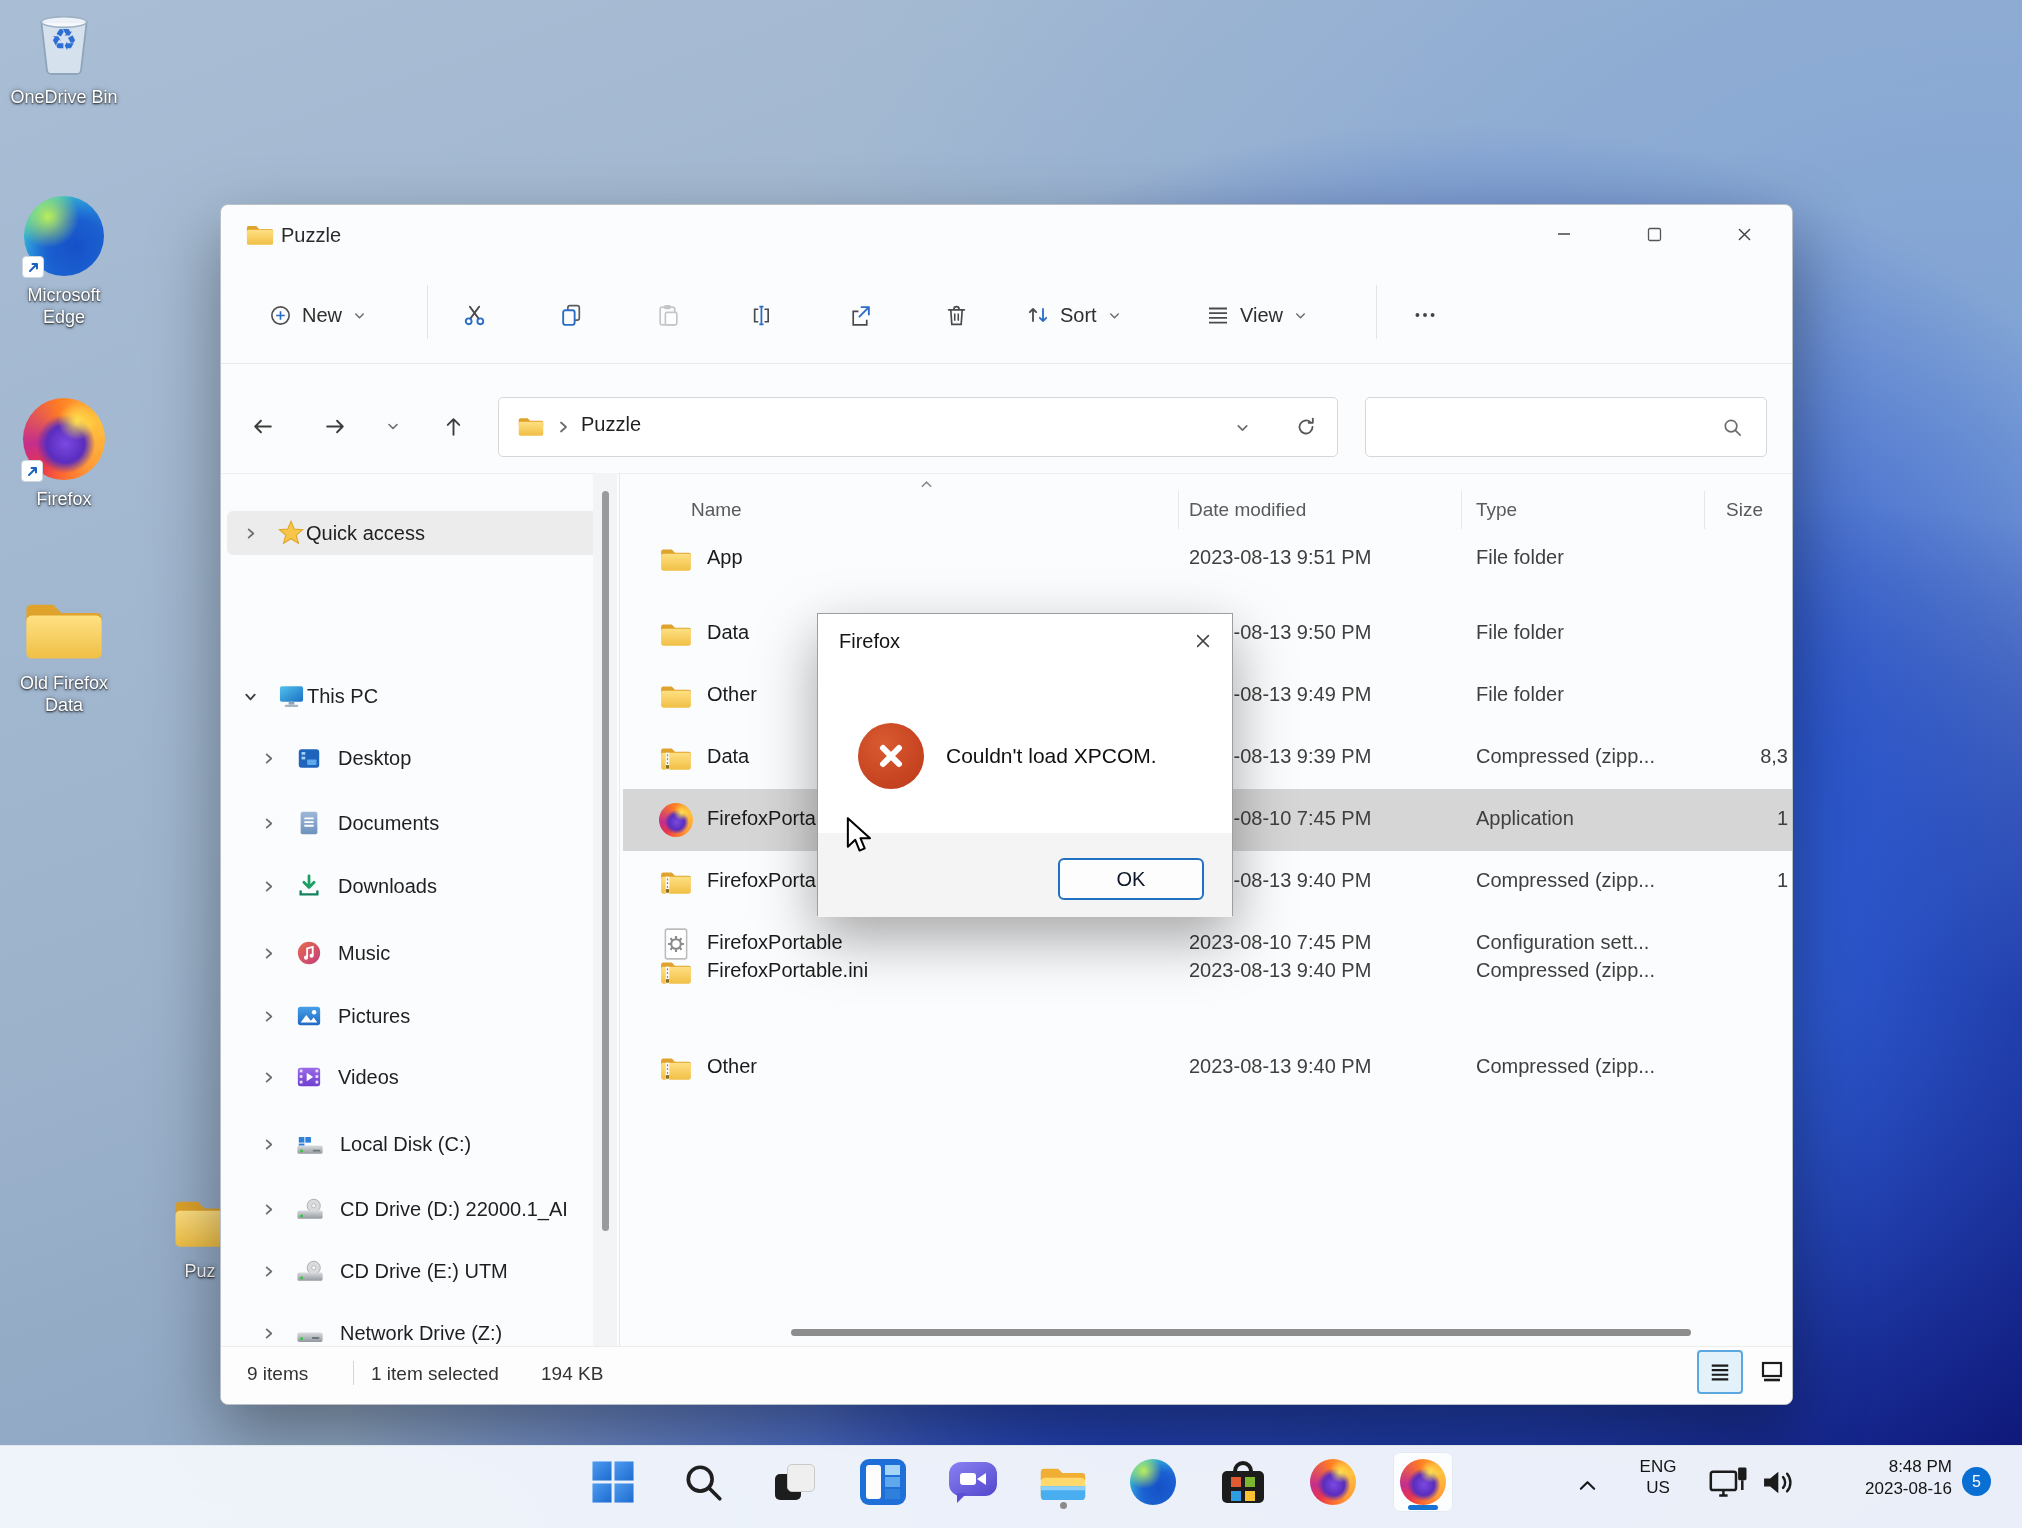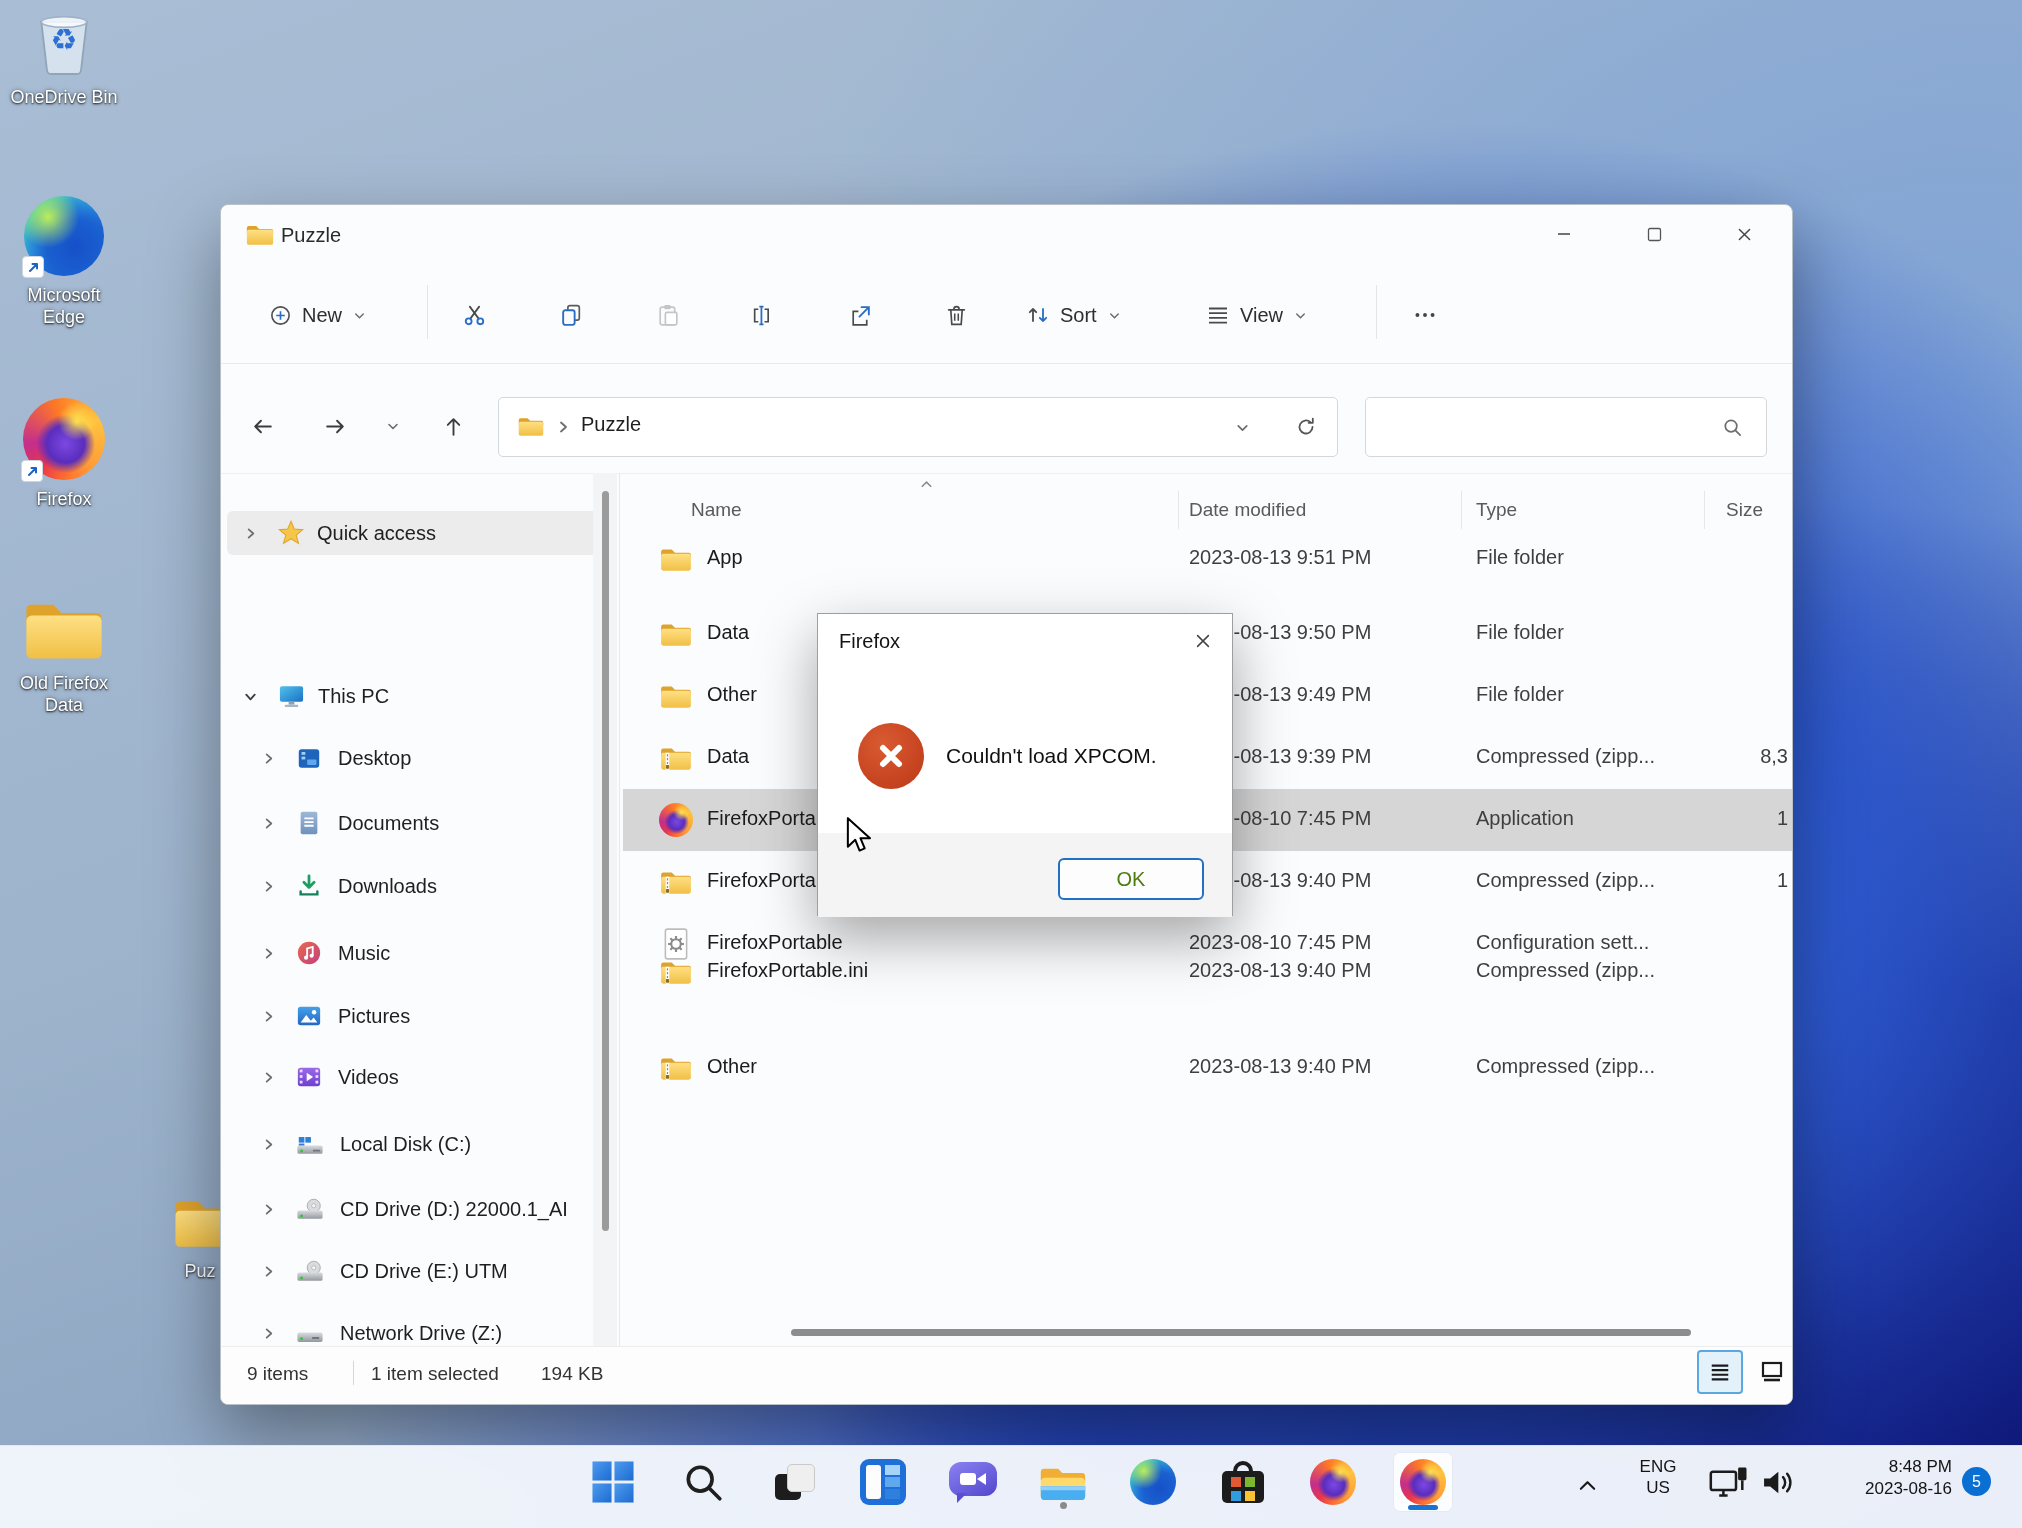--- a/index.html
+++ b/index.html
@@ -47,21 +47,21 @@
   #navbar-line{position:absolute;left:0;top:268px;width:1571px;height:1px;background:#edeff1;}
   .navb{position:absolute;top:197px;width:48px;height:48px;display:flex;align-items:center;justify-content:center;border-radius:5px;}
   .box{position:absolute;top:192px;height:60px;background:#fff;border:1px solid #d5d8da;border-radius:5px;box-sizing:border-box;}
 
   
   .side-item{position:absolute;left:6px;width:380px;height:44px;display:flex;align-items:center;
     font-size:20px;color:#1f1f1f;border-radius:6px;overflow:hidden;white-space:nowrap;}
   .side-item.selq{background:#ececec;}
   .side-item .chev{flex:0 0 auto;}
   .side-item .sic{flex:0 0 auto;}
-  .sp0 .chev{margin-left:16px;} .sp0 .sic{margin-left:20px;} .sp0 span{margin-left:13px;}
+  .sp0 .chev{margin-left:16px;} .sp0 .sic{margin-left:20px;} .sp0 span{margin-left:2px;}
   .sp1 .chev{margin-left:34px;} .sp1 .sic{margin-left:20px;} .sp1 span{margin-left:16px;}
   #side-scroll{position:absolute;left:372px;top:268px;width:24px;height:873px;background:#f3f4f5;}
   #side-thumb{position:absolute;left:381px;top:286px;width:7px;height:740px;background:#9b9b9b;border-radius:4px;}
   #side-sep{position:absolute;left:398px;top:268px;width:1px;height:873px;background:#e8e8e8;}
 
   
   .hcol{position:absolute;top:294px;font-size:19px;color:#5a5a5a;}
   .hsep{position:absolute;top:286px;width:1px;height:38px;background:#e7e7e7;}
   .frow{position:absolute;left:402px;width:1169px;height:62px;}
   .frow.sel{background:#d6d6d6;}
@@ -84,21 +84,21 @@
     background:#fff;border:1px solid #9e9e9e;box-shadow:0 22px 55px rgba(0,0,0,.35);box-sizing:border-box;}
   #dlg-title{position:absolute;left:21px;top:16px;font-size:20px;color:#141414;}
   #dlg-close{position:absolute;right:10px;top:10px;width:38px;height:34px;display:flex;align-items:center;justify-content:center;}
   #dlg-foot{position:absolute;left:0;top:219px;width:100%;height:84px;background:#f4f4f4;}
   #dlg-err{position:absolute;left:40px;top:109px;width:66px;height:66px;border-radius:50%;
     background:radial-gradient(circle at 38% 32%, #d95b31 0%, #c84522 60%, #b93a18 100%);
     display:flex;align-items:center;justify-content:center;}
   #dlg-msg{position:absolute;left:128px;top:130px;font-size:21px;color:#101010;}
   #dlg-ok{position:absolute;left:240px;top:244px;width:146px;height:42px;background:#fdfdfd;
     border:2px solid #2270c2;border-radius:6px;display:flex;align-items:center;justify-content:center;
-    font-size:20px;color:#4d7c0f;box-sizing:border-box;}
+    font-size:20px;color:#0f172a;box-sizing:border-box;}
 
   
   #taskbar{position:absolute;left:0;top:1445px;width:2022px;height:83px;z-index:40;
     background:rgba(242,246,252,.97);border-top:1px solid rgba(0,0,0,.05);}
   .tslot{position:absolute;top:6px;width:60px;height:60px;border-radius:7px;display:flex;align-items:center;justify-content:center;}
   .tslot.active{background:#fbfdff;box-shadow:inset 0 0 0 1px #e4eaf2;}
   .runbar{position:absolute;left:15px;bottom:2px;width:30px;height:5px;border-radius:3px;background:#1874d2;}
   .rundot{position:absolute;left:27px;bottom:3px;width:7px;height:7px;border-radius:50%;background:#8b8b8b;}
   .tray-txt{font-size:17px;color:#141414;line-height:21px;text-align:center;}
   #tray-clock{position:absolute;left:1812px;top:10px;width:140px;text-align:right;font-size:17px;color:#141414;line-height:22px;}

